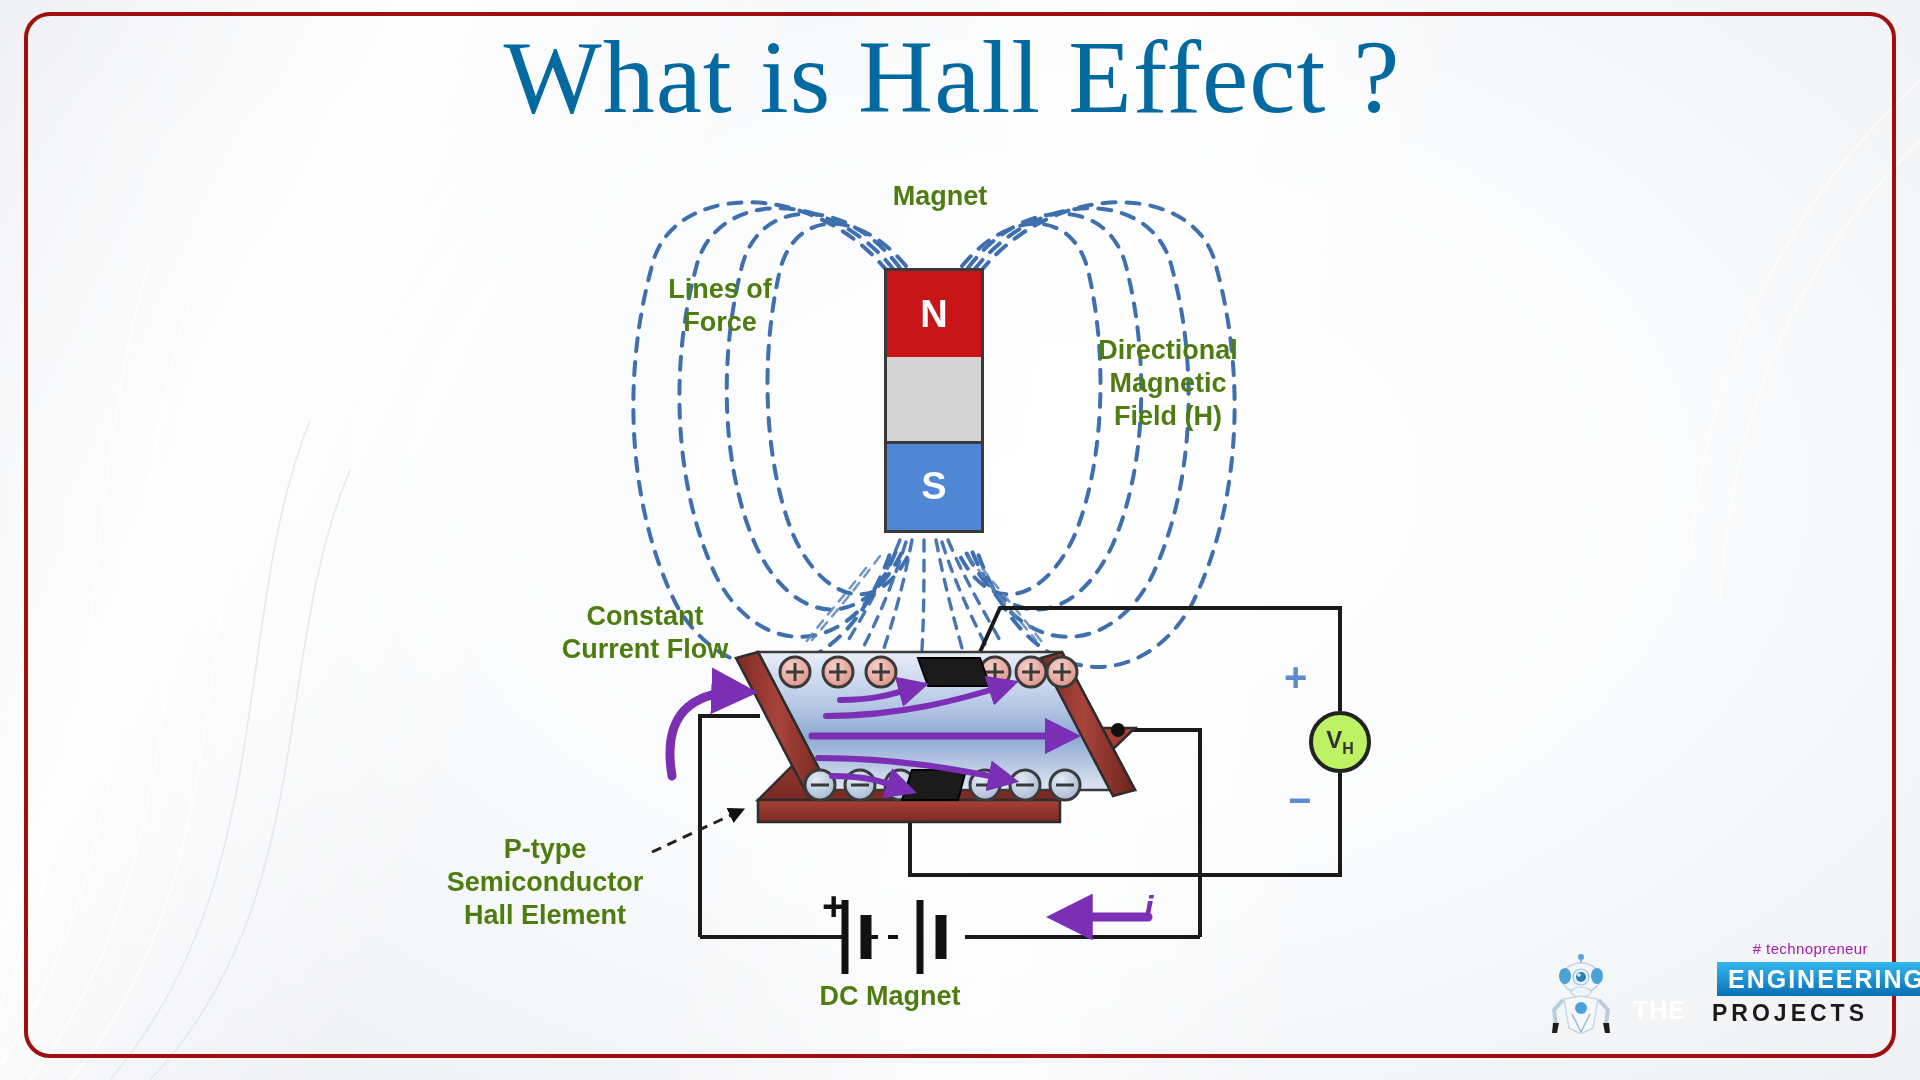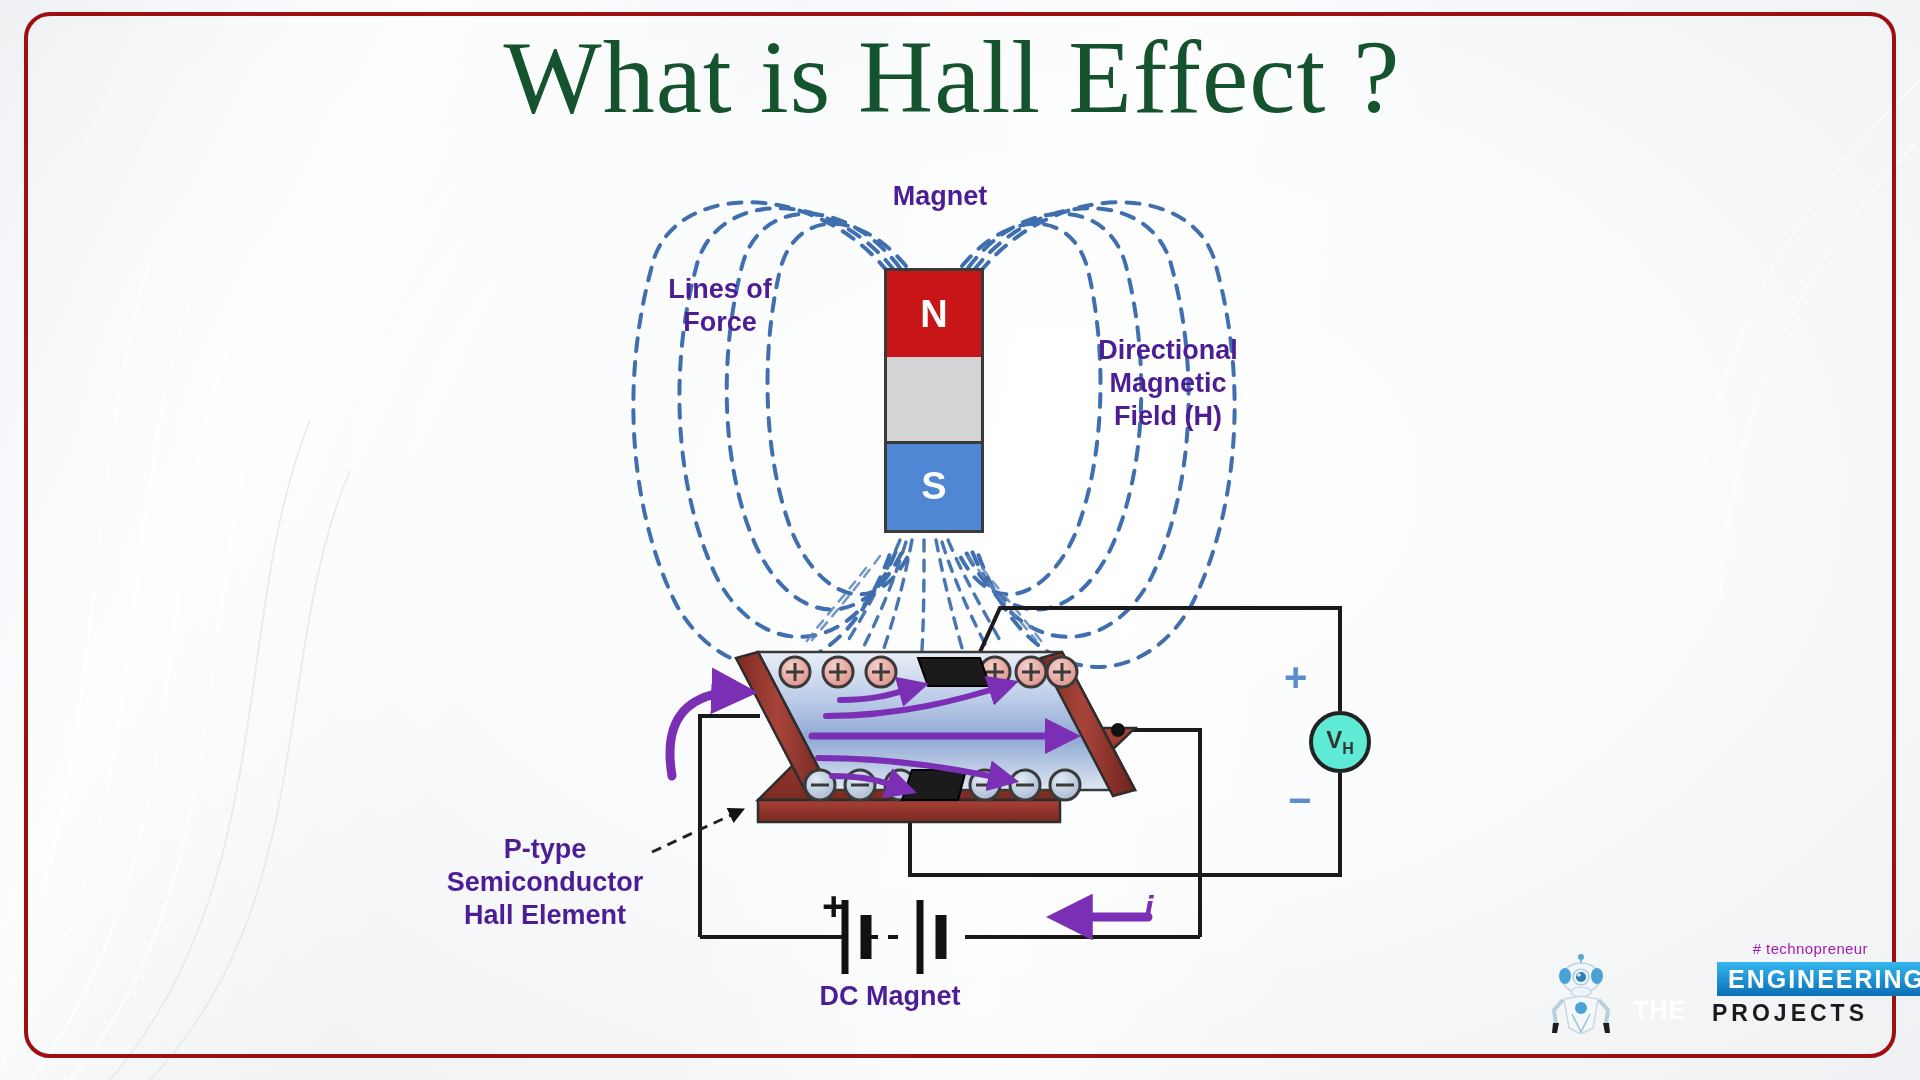--- a/index.html
+++ b/index.html
@@ -29,28 +29,28 @@
     border-radius:26px;
     box-sizing:border-box;
   }
 
   #title{
     position:absolute;left:0;right:16px;top:22px;
     text-align:center;
     font-family:"Liberation Serif", serif;
     font-size:104px;
     line-height:1.05;
-    color:#14532d;
+    color:#0369a1;
     letter-spacing:1px;
     white-space:nowrap;
   }
 
   .glabel{
     position:absolute;
-    color:#4c1d95;
+    color:#4d7c0f;
     font-weight:bold;
     font-size:27px;
     line-height:1.22;
     text-align:center;
     white-space:pre-line;
   }
 
   #stage{position:absolute;left:0;top:0;width:1920px;height:1080px;}
 
   
@@ -64,21 +64,21 @@
     display:flex;align-items:center;justify-content:center;
     color:#fff;font-size:38px;font-weight:600;}
   #magnet .north{top:0;background:#c81517;border-bottom:3px solid #3a3a3a;}
   #magnet .mid{top:33.3%;background:#d4d4d4;}
   #magnet .south{bottom:0;background:#4f87d4;border-top:3px solid #3a3a3a;}
 
   
   #voltmeter{
     position:absolute;left:1309px;top:711px;width:62px;height:62px;
     border:4px solid #222;border-radius:50%;
-    background:#5eead4;
+    background:#bef264;
     display:flex;align-items:center;justify-content:center;
     color:#333;font-size:24px;font-weight:bold;
     box-sizing:border-box;
   }
   #voltmeter sub{font-size:16px;}
   .pmsign{position:absolute;color:#5b8cd0;font-weight:bold;}
 
   #logo{
     position:absolute;left:1540px;top:940px;width:330px;height:100px;
   }
@@ -317,20 +317,22 @@
 
   <div class="glabel" style="left:830px;top:180px;width:220px;">Magnet</div>
 
   <div class="glabel" style="left:620px;top:273px;width:200px;">Lines of
 Force</div>
 
   <div class="glabel" style="left:1068px;top:334px;width:200px;">Directional
 Magnetic
 Field (H)</div>
 
+  <div class="glabel" style="left:530px;top:600px;width:230px;">Constant
+Current Flow</div>
 
 
   <div class="glabel" style="left:410px;top:833px;width:270px;">P-type
 Semiconductor
 Hall Element</div>
 
   <div class="glabel" style="left:790px;top:980px;width:200px;">DC Magnet</div>
 </div>
 
 <div id="logo">

